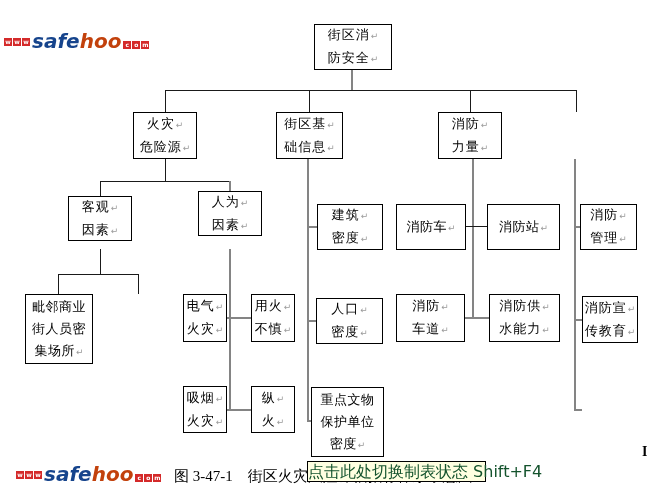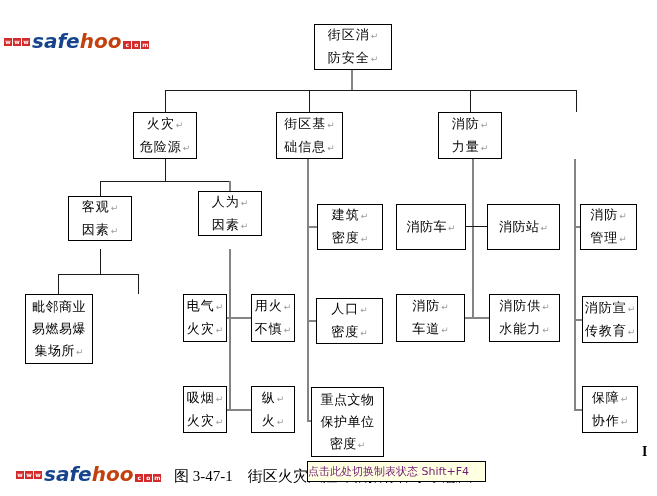--- a/index.html
+++ b/index.html
@@ -14,21 +14,21 @@
   .eol{color:#9b9b9b;font-size:9px;letter-spacing:0;margin-left:1px;
        font-family:"DejaVu Sans",sans-serif;}
   
   .cl{position:absolute;background:#1a1a1a;}
   .cl.g{background:#848484;}
   
   #caption{position:absolute;left:174px;top:467px;font-size:15px;color:#000;white-space:nowrap;}
   
   #tooltip{position:absolute;left:307px;top:461px;width:179px;height:21px;box-sizing:border-box;
            background:#ffffe1;border:1px solid #000;font-family:"DejaVu Sans",sans-serif;
-           font-size:11px;line-height:19px;text-align:left;color:#701a75;white-space:nowrap;}
+           font-size:16px;line-height:19px;text-align:right;color:#14532d;white-space:nowrap;}
   
   .logo{position:absolute;display:flex;align-items:center;height:26px;}
   .cubes{display:flex;gap:1px;}
   .cube{width:8px;height:8px;background:#d42a2a;color:#fff;font-family:"DejaVu Sans",sans-serif;
         font-size:6px;font-weight:bold;line-height:8px;text-align:center;}
   .cubes.www{margin-top:2px;margin-right:2px;}
   .cubes.com{margin-top:8px;margin-left:2px;}
   .wordmark{font-family:"DejaVu Sans",sans-serif;font-weight:bold;font-style:italic;
             font-size:20px;line-height:20px;letter-spacing:0;}
   .wm-safe{color:#16448c;}
@@ -144,21 +144,21 @@
   <div class="node tight" style="left:487px;top:204px;width:73px;height:46px">
     <div class="ln"><span>消防站</span><span class="eol">↵</span></div>
   </div>
   <div class="node" style="left:580px;top:204px;width:57px;height:46px">
     <div class="ln"><span>消防</span><span class="eol">↵</span></div>
     <div class="ln"><span>管理</span><span class="eol">↵</span></div>
   </div>
 
   <div class="node tight" style="left:25px;top:294px;width:68px;height:70px">
     <div class="ln"><span>毗邻商业</span></div>
-    <div class="ln"><span>易燃易爆</span></div>
+    <div class="ln"><span>街人员密</span></div>
     <div class="ln"><span>集场所</span><span class="eol">↵</span></div>
   </div>
   <div class="node" style="left:183px;top:294px;width:44px;height:48px">
     <div class="ln"><span>电气</span><span class="eol">↵</span></div>
     <div class="ln"><span>火灾</span><span class="eol">↵</span></div>
   </div>
   <div class="node" style="left:251px;top:294px;width:44px;height:48px">
     <div class="ln"><span>用火</span><span class="eol">↵</span></div>
     <div class="ln"><span>不慎</span><span class="eol">↵</span></div>
   </div>
@@ -185,24 +185,20 @@
   </div>
   <div class="node" style="left:251px;top:386px;width:44px;height:47px">
     <div class="ln"><span>纵</span><span class="eol">↵</span></div>
     <div class="ln"><span>火</span><span class="eol">↵</span></div>
   </div>
   <div class="node tight" style="left:311px;top:387px;width:73px;height:70px">
     <div class="ln"><span>重点文物</span></div>
     <div class="ln"><span>保护单位</span></div>
     <div class="ln"><span>密度</span><span class="eol">↵</span></div>
   </div>
-  <div class="node" style="left:582px;top:386px;width:56px;height:47px">
-    <div class="ln"><span>保障</span><span class="eol">↵</span></div>
-    <div class="ln"><span>协作</span><span class="eol">↵</span></div>
-  </div>
 
   <div id="caption"><span>图 3-47-1　街区火灾风险评估指标体系示意图</span><span class="eol">↵</span></div>
 
   <div id="tooltip">点击此处切换制表状态 Shift+F4</div>
 
   <div id="cursor-mark">I</div>
 
 </div>
 
 </body></html>

